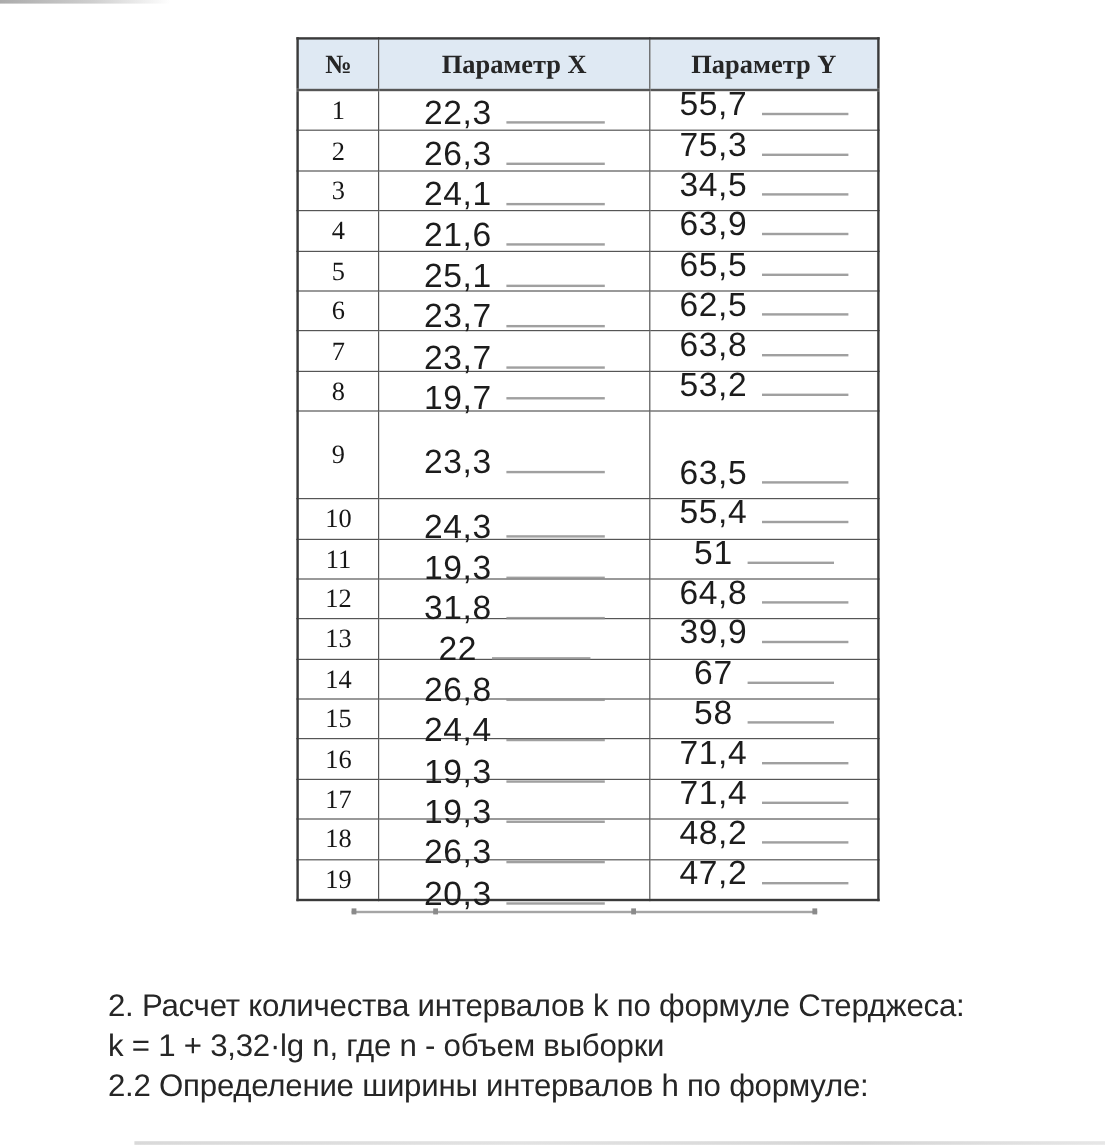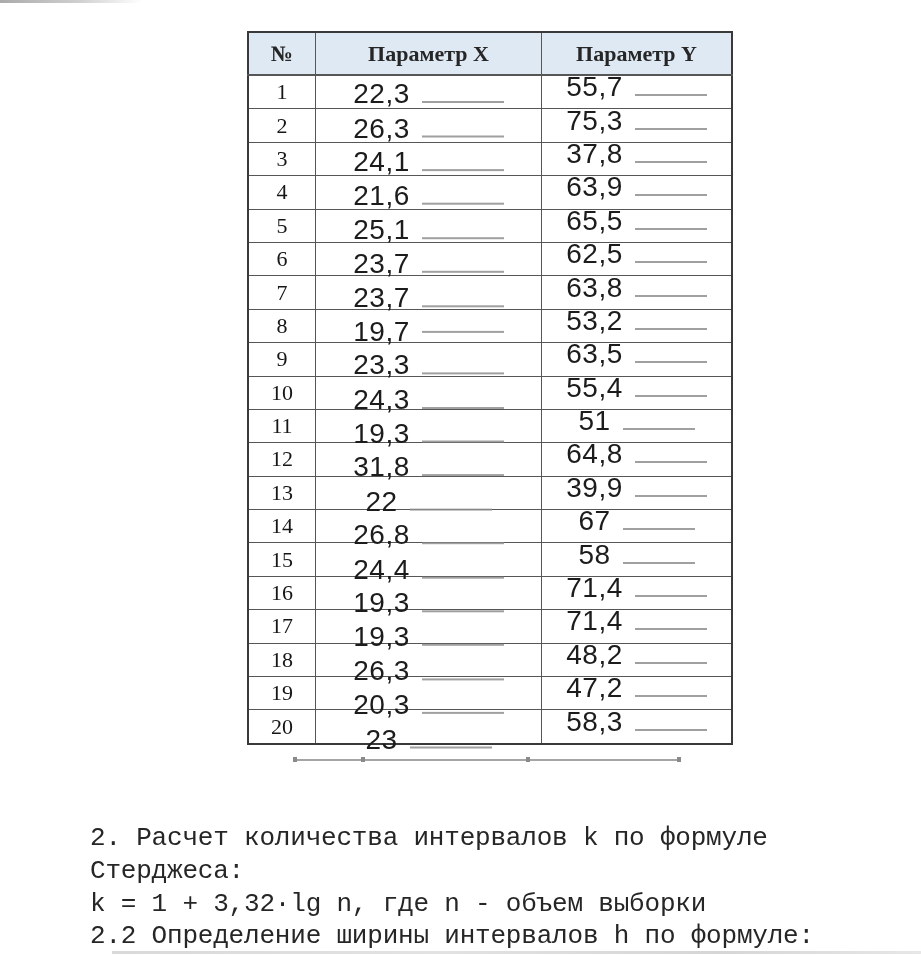--- a/index.html
+++ b/index.html
@@ -51,21 +51,20 @@
     background:var(--scan-line,#8f8f8f);opacity:.8;
   }
   .mid-line .tick{
     position:absolute;top:-2px;width:4px;height:5px;background:#6d6d6d;
   }
   
   .notes{
     position:absolute;left:90px;top:822px;width:810px;
     font-size:26px;line-height:32.8px;color:var(--text,#2a2a2a);
     letter-spacing:-0.2px;
-    font-family:Liberation Mono, monospace;
   }
   .notes p{margin:0;}
   
   .bottom-artifact{
     position:absolute;left:112px;top:951px;width:809px;height:3px;
     background:linear-gradient(90deg,#c9c9c9 0%,#d6d6d6 40%,#c4c4c4 75%,#dcdcdc 100%);
     opacity:.7;
   }
 </style>
 </head>
@@ -117,21 +116,21 @@
         <tr>
           <td class="col-n">3</td>
           <td class="col-x">
             <span class="cellwrap" style="transform: translateY(3.1px);">
               <span>24,1</span>
               <span class="scanline x-line"></span>
             </span>
           </td>
           <td class="col-y">
             <span class="cellwrap" style="transform: translateY(-5px);">
-              <span>37,8</span>
+              <span>34,5</span>
               <span class="scanline y-line"></span>
             </span>
           </td>
         </tr>
         <tr>
           <td class="col-n">4</td>
           <td class="col-x">
             <span class="cellwrap" style="transform: translateY(3.7px);">
               <span>21,6</span>
               <span class="scanline x-line"></span>
@@ -206,21 +205,21 @@
         </tr>
         <tr>
           <td class="col-n">9</td>
           <td class="col-x">
             <span class="cellwrap" style="transform: translateY(6.4px);">
               <span>23,3</span>
               <span class="scanline x-line"></span>
             </span>
           </td>
           <td class="col-y">
-            <span class="cellwrap" style="transform: translateY(-5px);">
+            <span class="cellwrap" style="transform: translateY(-5px); margin-top: 40px;">
               <span>63,5</span>
               <span class="scanline y-line"></span>
             </span>
           </td>
         </tr>
         <tr>
           <td class="col-n">10</td>
           <td class="col-x">
             <span class="cellwrap" style="transform: translateY(7px);">
               <span>24,3</span>
@@ -358,35 +357,20 @@
           <td class="col-n">19</td>
           <td class="col-x">
             <span class="cellwrap" style="transform: translateY(11.9px);">
               <span>20,3</span>
               <span class="scanline x-line"></span>
             </span>
           </td>
           <td class="col-y">
             <span class="cellwrap" style="transform: translateY(-5px);">
               <span>47,2</span>
-              <span class="scanline y-line"></span>
-            </span>
-          </td>
-        </tr>
-        <tr>
-          <td class="col-n">20</td>
-          <td class="col-x">
-            <span class="cellwrap" style="transform: translateY(12.5px);">
-              <span>23</span>
-              <span class="scanline x-line"></span>
-            </span>
-          </td>
-          <td class="col-y">
-            <span class="cellwrap" style="transform: translateY(-5px);">
-              <span>58,3</span>
               <span class="scanline y-line"></span>
             </span>
           </td>
         </tr>
       </tbody>
   </table>
 
   <div class="mid-line">
     <span class="tick" style="left:0"></span>
     <span class="tick" style="left:68px"></span>

